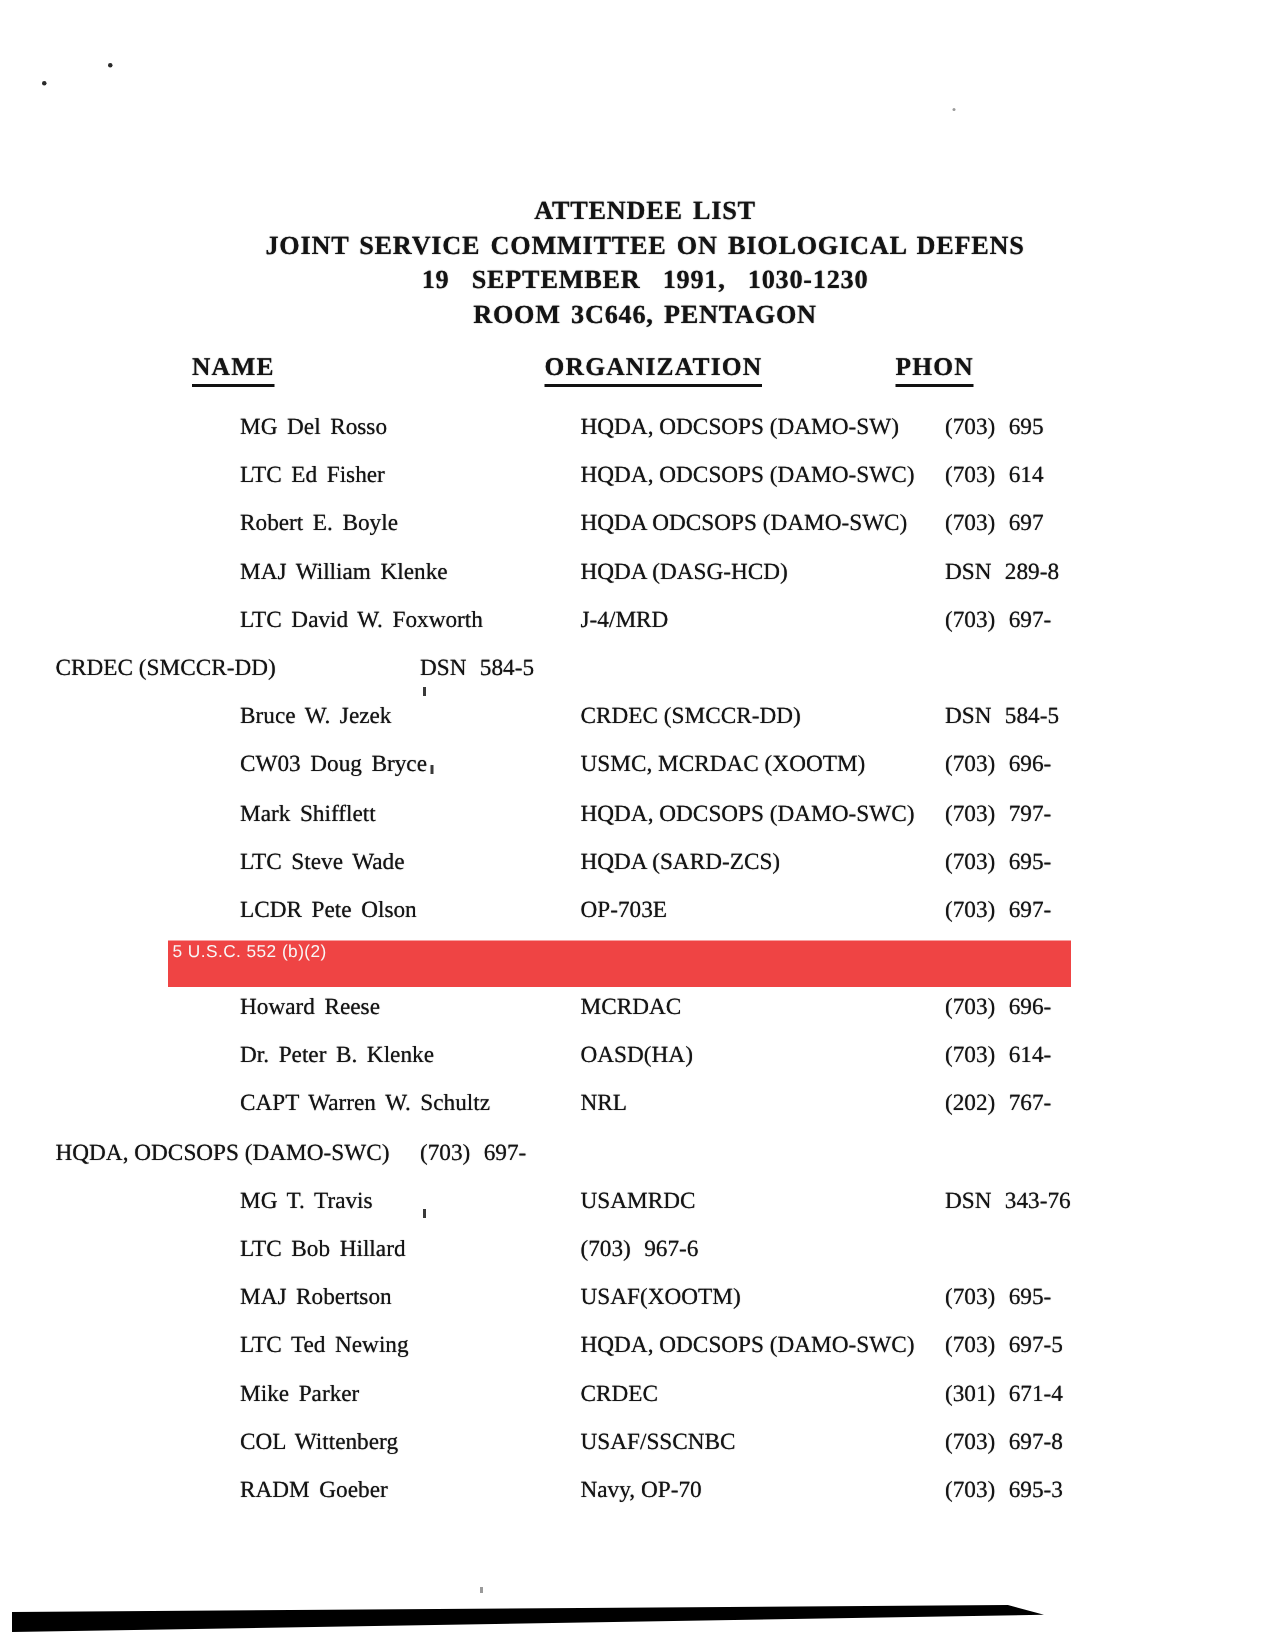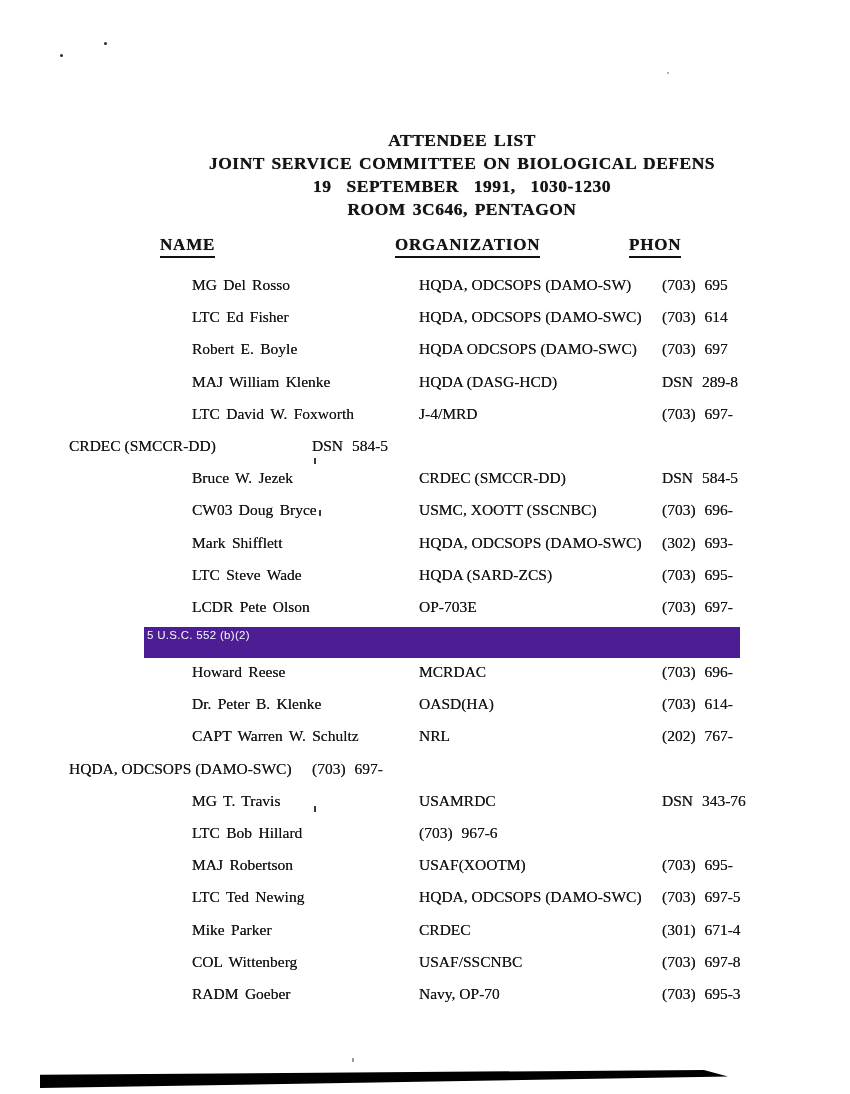--- a/index.html
+++ b/index.html
@@ -12,21 +12,20 @@
   }
   .page {
     position: absolute;
     top: 0; left: 0;
     width: 714px;
     height: 1094px;
     background: #ffffff;
     font-family: "Liberation Serif", serif;
     color: #141414;
     overflow: hidden;
-    margin-left: 32px;
   }
   
   .title-block {
     position: absolute;
     top: 129px;
     left: 5px;
     width: 850px;
     text-align: center;
     font-weight: bold;
     text-shadow: 0 0 0.7px rgba(10,10,10,0.85);
@@ -74,21 +73,22 @@
   .c1 { margin-left: 123px; width: 227px; word-spacing: 2.5px; }
   .c2 { width: 243px; }
   .c3 { word-spacing: 5px; }
   
   .redaction {
     position: absolute;
     left: 112px;
     top: 627px;
     width: 596px;
     height: 31px;
-    background: #4c1d95;
+    background: #ef4444;
+    padding-left: 45px;
   }
   .redaction-label {
     position: absolute;
     top: 2px;
     left: 3px;
     font-family: "Liberation Sans", sans-serif;
     font-size: 11.5px;
     font-weight: normal;
     letter-spacing: 0.3px;
     color: #f8f8f8;
@@ -179,28 +179,28 @@
   </div>
 
   <div class="row">
     <span class="c1">Bruce W. Jezek</span>
     <span class="c2">CRDEC (SMCCR-DD)</span>
     <span class="c3">DSN 584-5</span>
   </div>
 
   <div class="row">
     <span class="c1">CW03 Doug Bryce</span>
-    <span class="c2">USMC, XOOTT (SSCNBC)</span>
+    <span class="c2">USMC, MCRDAC (XOOTM)</span>
     <span class="c3">(703) 696-</span>
   </div>
 
   <div class="row">
     <span class="c1">Mark Shifflett</span>
     <span class="c2">HQDA, ODCSOPS (DAMO-SWC)</span>
-    <span class="c3">(302) 693-</span>
+    <span class="c3">(703) 797-</span>
   </div>
 
   <div class="row">
     <span class="c1">LTC Steve Wade</span>
     <span class="c2">HQDA (SARD-ZCS)</span>
     <span class="c3">(703) 695-</span>
   </div>
 
   <div class="row">
     <span class="c1">LCDR Pete Olson</span>

